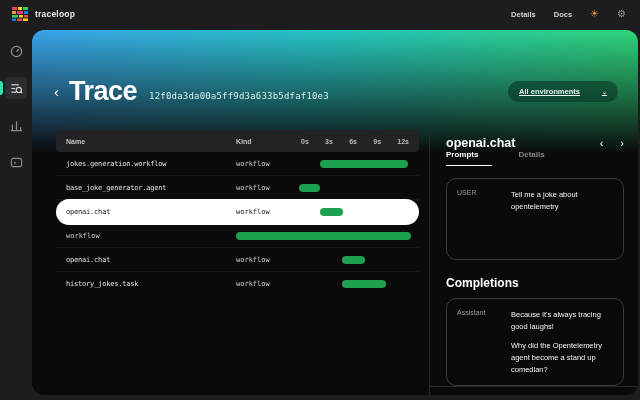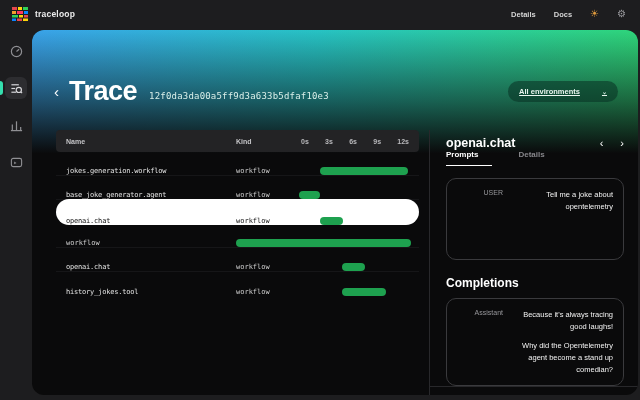--- a/index.html
+++ b/index.html
@@ -41,40 +41,40 @@
 
   .content { flex:1; display:flex; min-height:0; position:relative; }
 
   
   .waterfall { flex:1; padding:0 10px 0 24px; }
   .thead { display:flex; align-items:center; height:22px; background:#232325; border-radius:4px; padding:0 8px 0 10px; font-size:7px; color:#c4c4c7; font-weight:600; }
   .col-name { width:170px; }
   .col-kind { width:63px; }
   .col-time { flex:1; display:flex; justify-content:space-between; padding:0 2px; }
   .tick { font-size:7px; color:#b9b9bc; }
-  .trow { display:flex; align-items:flex-end; height:24px; padding:0 8px 0 10px; border-bottom:1px solid #161618; cursor:pointer; }
+  .trow { display:flex; align-items:center; height:24px; padding:0 8px 0 10px; border-bottom:1px solid #161618; cursor:pointer; }
   .trow:last-child { border-bottom:none; }
   .span-name { font-family:"DejaVu Sans Mono", monospace; font-size:7px; color:#e3e3e3; letter-spacing:-.2px; }
   .span-kind { font-family:"DejaVu Sans Mono", monospace; font-size:7px; color:#d0d0d0; }
   .bar-track { flex:1; position:relative; height:8px; }
   .bar { position:absolute; top:0; height:8px; border-radius:99px; background:#1ea14f; }
   .trow.selected { background:#fff; border-radius:999px; border-bottom:none; height:26px; margin:-1px 0; }
   .trow.selected .span-name, .trow.selected .span-kind { color:#111; }
 
   
   .detail { width:209px; border-left:1px solid #28282b; display:flex; flex-direction:column; }
   .detail-top { padding:6px 14px 0 16px; }
   .detail-head { display:flex; align-items:center; }
   .detail-title { font-size:12.5px; font-weight:700; color:#fff; }
   .nav-arrows { margin-left:auto; display:flex; gap:17px; }
   .nav-arrow { color:#fff; font-size:11px; cursor:pointer; }
   .tabs { display:flex; gap:26px; }
   .tab { font-size:8px; color:#87878b; font-weight:600; padding-bottom:6px; cursor:pointer; }
   .tab.active { color:#fff; border-bottom:1.5px solid #fff; padding-right:14px; }
-  .msg-card { border:1px solid #3a3a3d; border-radius:10px; padding:10px; display:flex; gap:8px;text-align:right; }
+  .msg-card { border:1px solid #3a3a3d; border-radius:10px; padding:10px; display:flex; gap:8px; }
   .prompt-card { margin-top:12px; height:82px; }
   .role-label { font-size:7px; color:#97979b; width:46px; flex:none; }
   .msg-text { font-size:7.5px; color:#f2f2f2; line-height:1.55; flex:1; }
   .msg-text p + p { margin-top:8px; }
   .completions-title { font-size:12px; font-weight:700; color:#fff; margin-top:16px; }
   .completion-card { margin-top:8px; }
   .detail-spacer { flex:1; }
   .detail-footer { border-top:1px solid #28282b; padding:10px 13px 12px; display:flex; gap:10px; }
 </style>
 </head>
@@ -197,21 +197,21 @@
             </span>
         </div>
         <div class="trow">
           <span class="span-name col-name">openai.chat</span>
           <span class="span-kind col-kind">workflow</span>
           <span class="bar-track">
               <span class="bar" style="left: 38%; width: 21%; background: rgb(30, 161, 79);"></span>
             </span>
         </div>
         <div class="trow">
-          <span class="span-name col-name">history_jokes.tool</span>
+          <span class="span-name col-name">history_jokes.task</span>
           <span class="span-kind col-kind">workflow</span>
           <span class="bar-track">
               <span class="bar" style="left: 38%; width: 40%; background: rgb(30, 161, 79);"></span>
             </span>
         </div>
       </div>
 
       <div class="detail">
         <div class="detail-top">
           <div class="detail-head">

